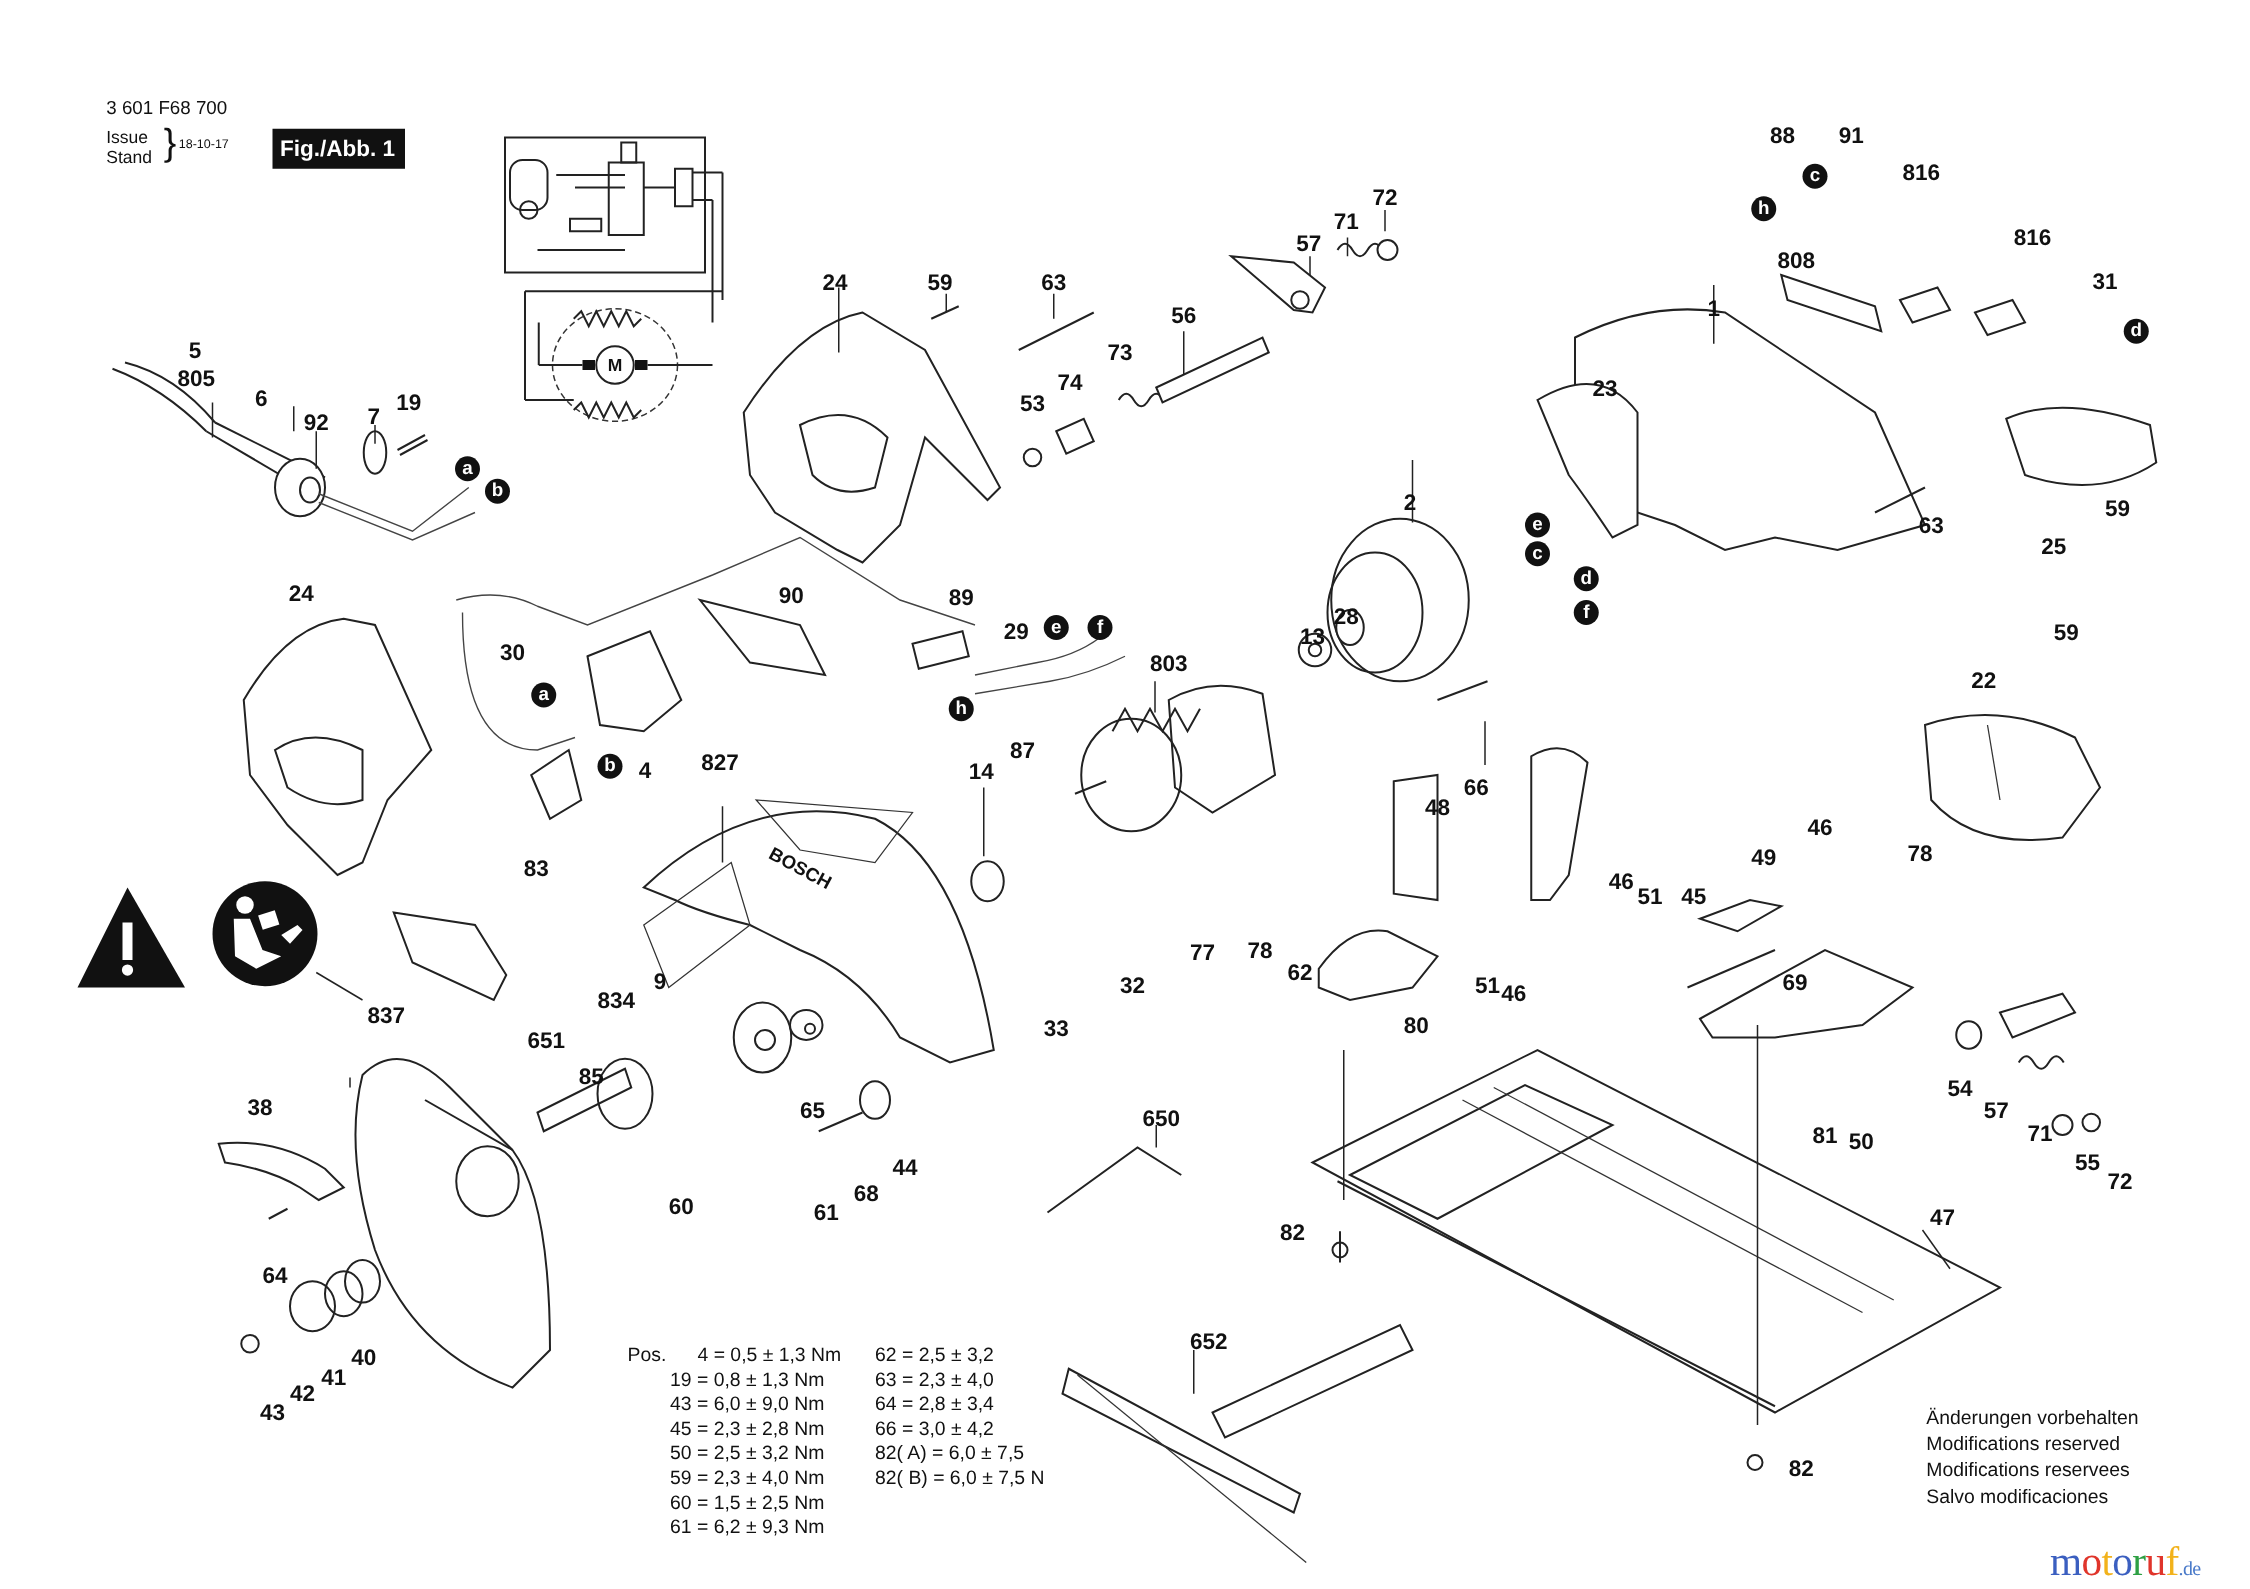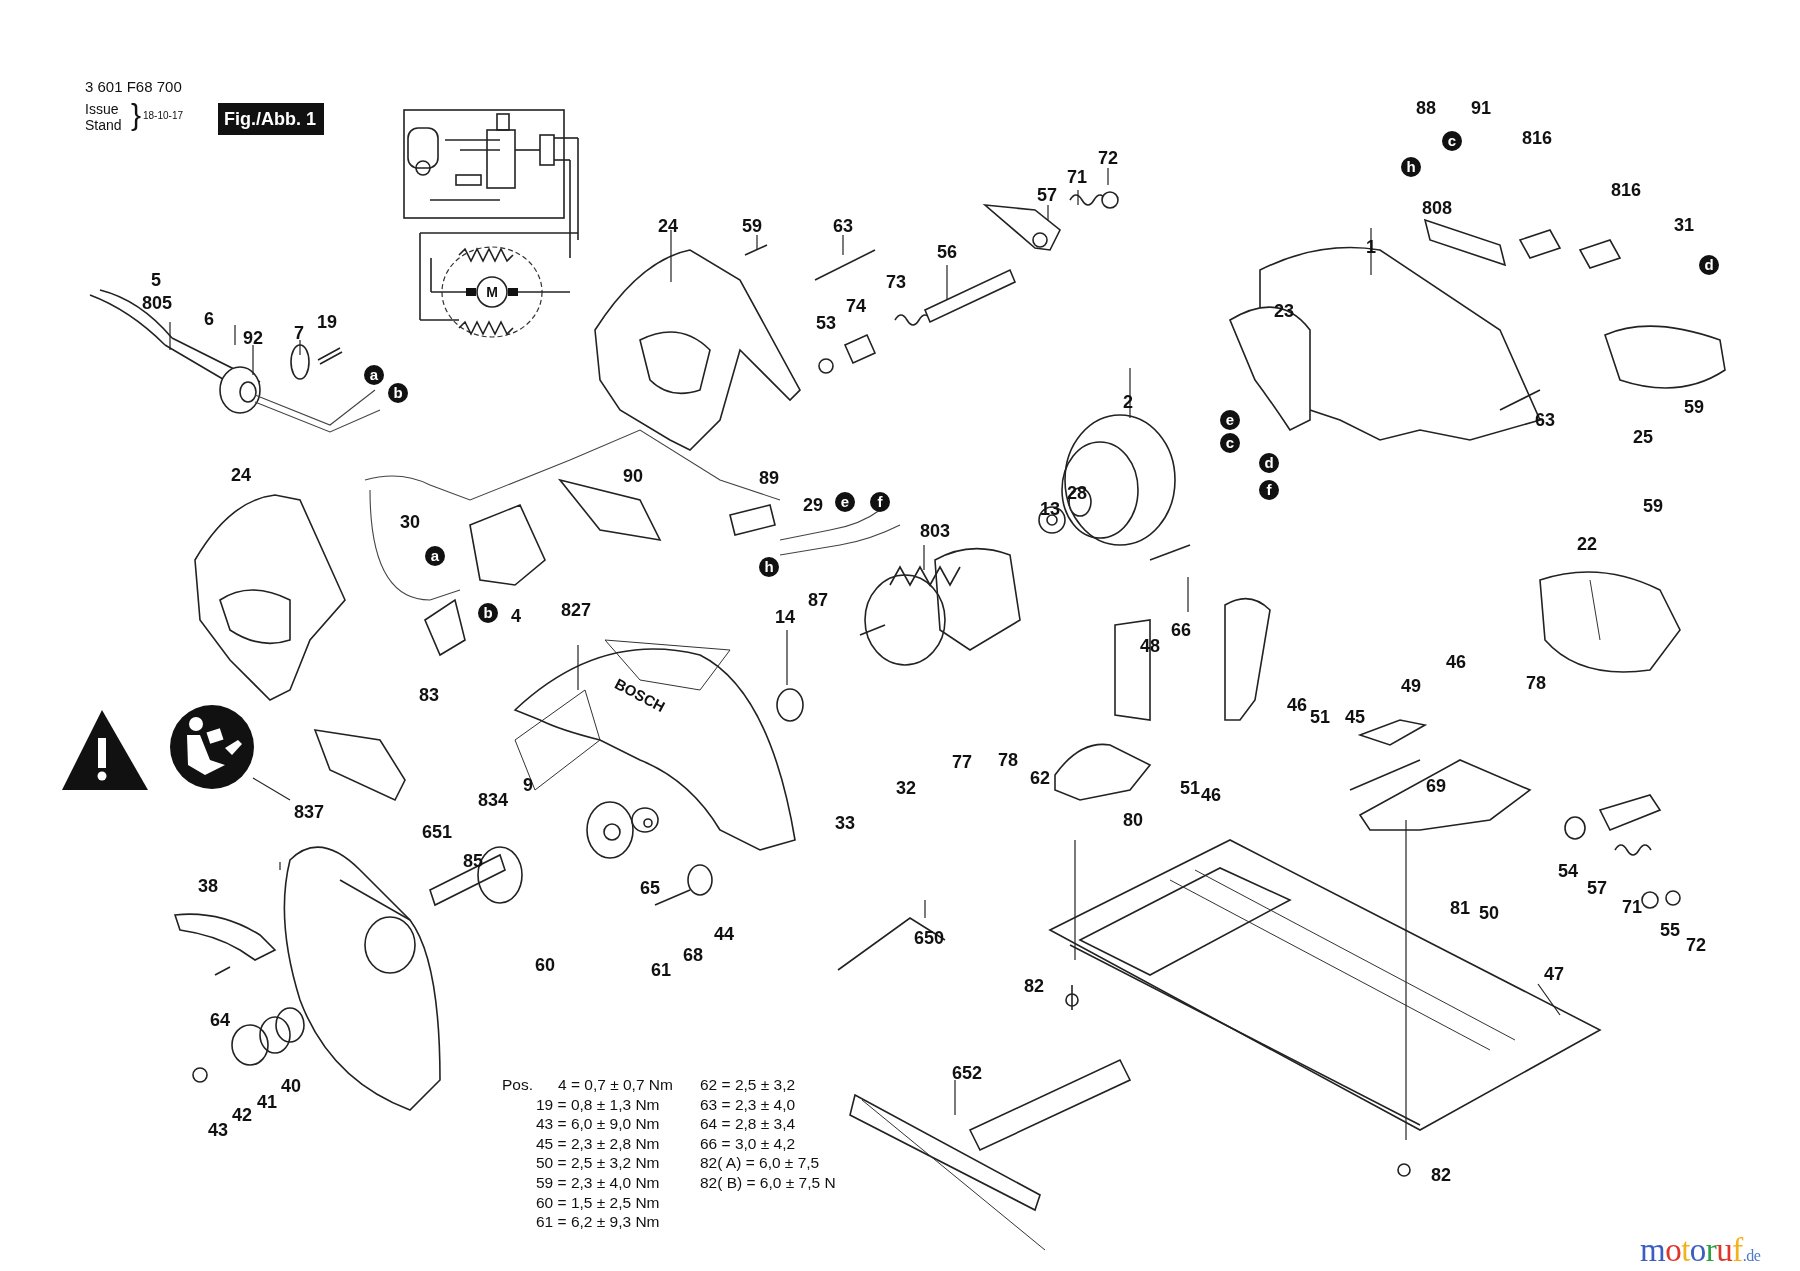--- a/index.html
+++ b/index.html
@@ -337,21 +337,21 @@
   <div class="num" style="left:724px;top:934px">44</div>
   <div class="num" style="left:693px;top:955px">68</div>
   <div class="num" style="left:661px;top:970px">61</div>
   <div class="num" style="left:309px;top:812px">837</div>
   <div class="num" style="left:208px;top:886px">38</div>
   <div class="num" style="left:220px;top:1020px">64</div>
   <div class="num" style="left:218px;top:1130px">43</div>
   <div class="num" style="left:242px;top:1115px">42</div>
   <div class="num" style="left:267px;top:1102px">41</div>
   <div class="num" style="left:291px;top:1086px">40</div>
-  <div class="num" style="left:929px;top:938px">650</div>
+  <div class="num" style="left:929px;top:895px">650</div>
   <div class="num" style="left:1034px;top:986px">82</div>
   <div class="num" style="left:1554px;top:974px">47</div>
   <div class="num" style="left:967px;top:1073px">652</div>
   <div class="num" style="left:1441px;top:1175px">82</div>
 </div>
 
 <div id="tags">
   <div class="tag" style="left:374px;top:375px">a</div>
   <div class="tag" style="left:398px;top:393px">b</div>
   <div class="tag" style="left:435px;top:556px">a</div>
@@ -363,34 +363,40 @@
   <div class="tag" style="left:1230px;top:443px">c</div>
   <div class="tag" style="left:1269px;top:463px">d</div>
   <div class="tag" style="left:1269px;top:490px">f</div>
   <div class="tag" style="left:845px;top:502px">e</div>
   <div class="tag" style="left:880px;top:502px">f</div>
   <div class="tag" style="left:769px;top:567px">h</div>
 </div>
 
 <div class="torque-grid">
   <div class="tq-row" style="left:0;top:0">Pos.</div>
-  <div class="tq-row" style="left:56px;top:0">4 = 0,7 ± 0,7 Nm</div>
+  <div class="tq-row" style="left:56px;top:0">4 = 0,5 ± 1,3 Nm</div>
   <div class="tq-row" style="left:34px;top:19.6px">19 = 0,8 ± 1,3 Nm</div>
   <div class="tq-row" style="left:34px;top:39.2px">43 = 6,0 ± 9,0 Nm</div>
   <div class="tq-row" style="left:34px;top:58.8px">45 = 2,3 ± 2,8 Nm</div>
   <div class="tq-row" style="left:34px;top:78.4px">50 = 2,5 ± 3,2 Nm</div>
   <div class="tq-row" style="left:34px;top:98px">59 = 2,3 ± 4,0 Nm</div>
   <div class="tq-row" style="left:34px;top:117.6px">60 = 1,5 ± 2,5 Nm</div>
   <div class="tq-row" style="left:34px;top:137.2px">61 = 6,2 ± 9,3 Nm</div>
   <div class="tq-row" style="left:198px;top:0">62 = 2,5 ± 3,2</div>
   <div class="tq-row" style="left:198px;top:19.6px">63 = 2,3 ± 4,0</div>
   <div class="tq-row" style="left:198px;top:39.2px">64 = 2,8 ± 3,4</div>
   <div class="tq-row" style="left:198px;top:58.8px">66 = 3,0 ± 4,2</div>
   <div class="tq-row" style="left:198px;top:78.4px">82( A) = 6,0 ± 7,5</div>
   <div class="tq-row" style="left:198px;top:98px">82( B) = 6,0 ± 7,5 N</div>
 </div>
 
+<div class="disclaimer">
+  <div>Änderungen vorbehalten</div>
+  <div>Modifications reserved</div>
+  <div>Modifications reservees</div>
+  <div>Salvo modificaciones</div>
+</div>
 
 <div class="brand">
   <span id="brand-letters"><span style="color: rgb(59, 95, 192);">m</span><span style="color: rgb(224, 53, 43);">o</span><span style="color: rgb(242, 178, 27);">t</span><span style="color: rgb(59, 95, 192);">o</span><span style="color: rgb(46, 160, 68);">r</span><span style="color: rgb(224, 53, 43);">u</span><span style="color: rgb(242, 178, 27);">f</span></span><span class="dom">.de</span>
 </div>
 
 </div>
 
 </body></html>

